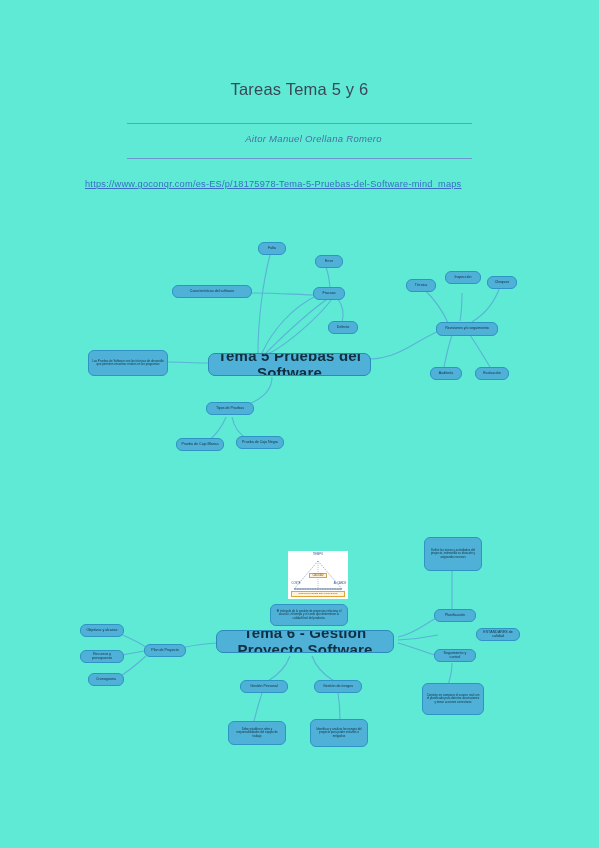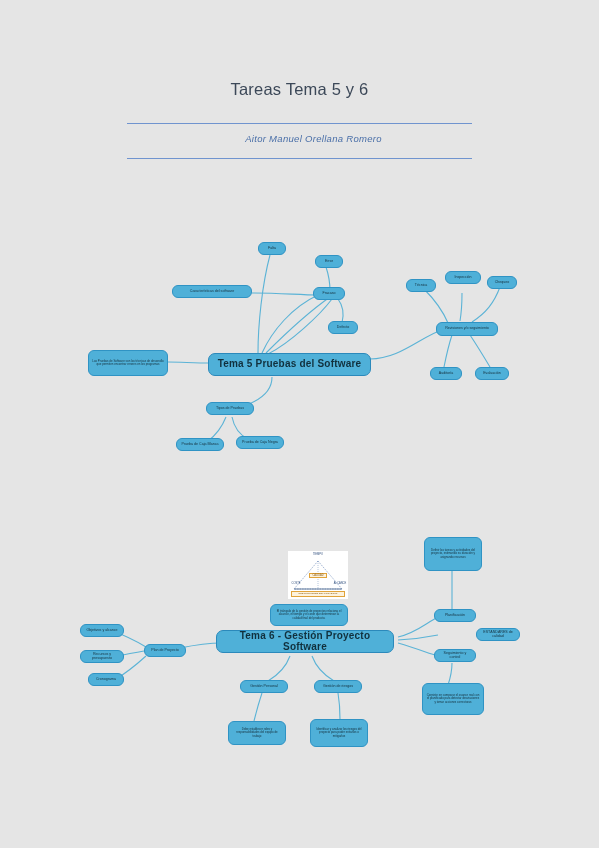--- a/index.html
+++ b/index.html
@@ -13,21 +13,21 @@
     height: 848px;
     font-family: "Liberation Sans", sans-serif;
     color: #000;
     position: relative;
     overflow: hidden;
   }
   .page {
     position: relative;
     width: 599px;
     height: 848px;
-    background: #e5e5e5;
+    background: #5eead4;
   }
 
   
   .doc-title {
     position: absolute;
     left: 0; top: 80px;
     width: 599px;
     text-align: center;
     font-size: 16.5px;
     color: #3c4858;
@@ -104,21 +104,21 @@
     cursor: pointer;
   }
   .node-central {
     background: #4fb0d8;
     border: 1px solid #2b89bb;
     border-radius: 7px;
     font-weight: bold;
     color: #11303d;
     letter-spacing: 0.2px;
   }
-  .t10 { font-size: 10px; }
+  .t10 { font-size: 15px; }
   .t38 { font-size: 3.6px; }
   .t30 { font-size: 2.9px; }
 
   
   .triangle-fig {
     position: absolute;
     background: #ffffff;
   }
   .tri-svg { position: absolute; left: 0; top: 0; }
   .tri-label {
@@ -155,20 +155,21 @@
 </head>
 <body>
 
 <div class="page">
 
   <div class="doc-title">Tareas Tema 5 y 6</div>
   <div class="rule rule-top"></div>
   <div class="author">Aitor Manuel Orellana Romero</div>
   <div class="rule rule-bottom"></div>
 
+  <a class="doc-link link-1">https://www.goconqr.com/es-ES/p/18175978-Tema-5-Pruebas-del-Software-mind_maps</a>
 
   <div class="mindmap map-1">
     <svg class="mm-svg" viewBox="0 0 599 250" preserveAspectRatio="none">
       <g fill="none" stroke="#5bb3d6" stroke-width="1.1">
 
         <path d="M210,138 C195,138 180,137 168,137"></path>
 
         <path d="M258,128 C258,100 262,60 270,30"></path>
         <path d="M262,128 C272,106 292,82 318,70"></path>
         <path d="M266,128 C282,112 310,86 330,72"></path>

